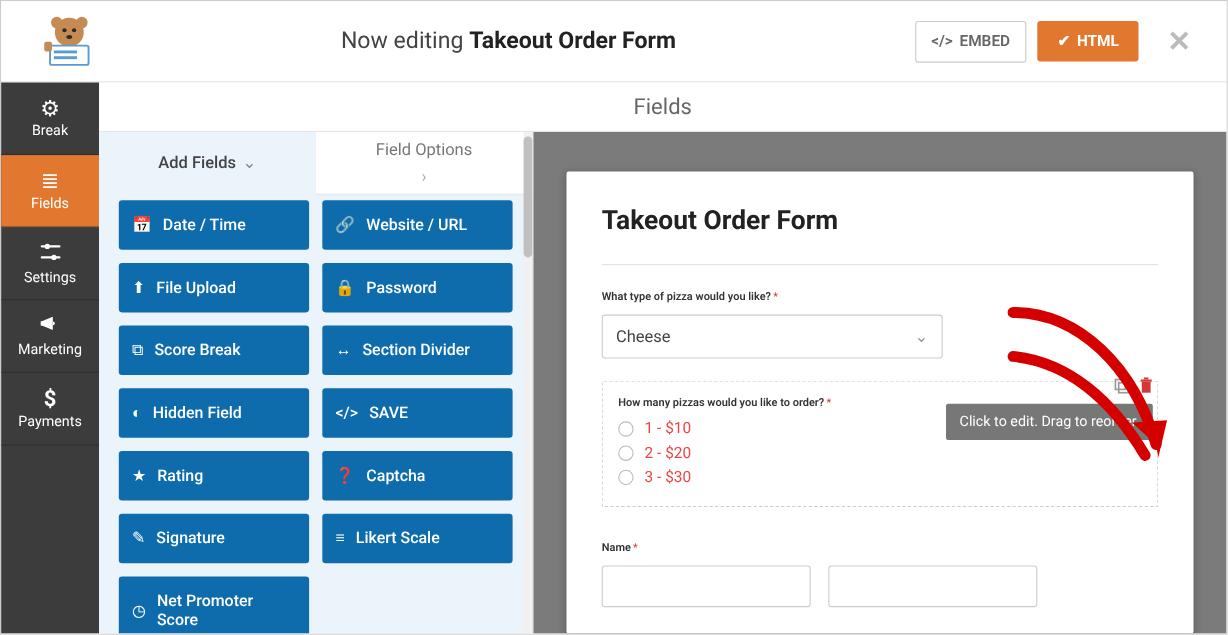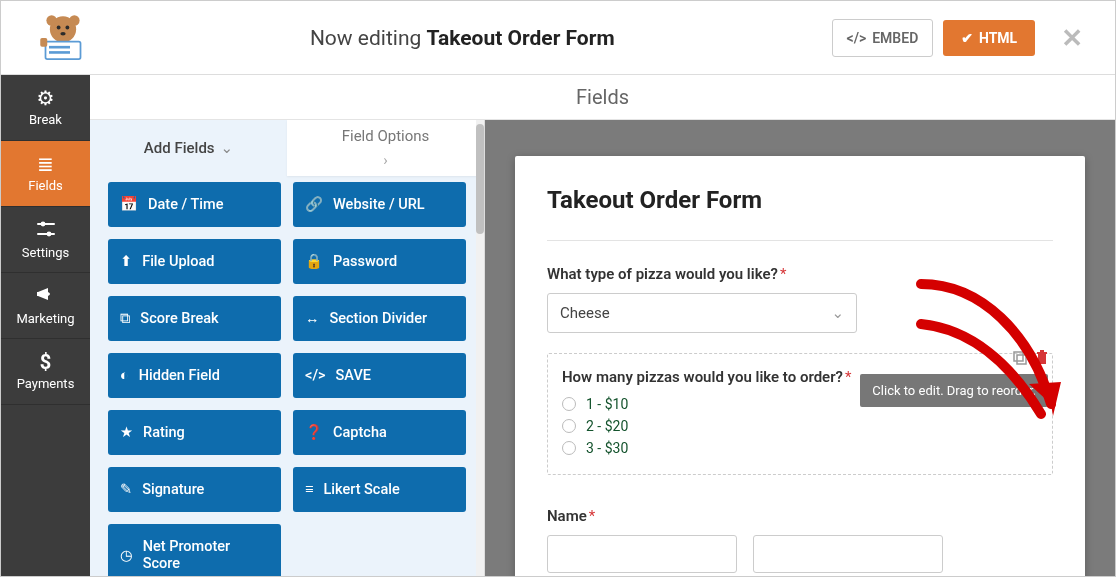--- a/index.html
+++ b/index.html
@@ -36,27 +36,27 @@
   .panel-fields { padding: 6px 18px 18px 18px; display:grid; grid-template-columns: 1fr 1fr; gap: 12px 12px; }
   .field-btn { background:#0e6cad; color:#fff; font-size:14.5px; padding: 14px 12px; border-radius:3px; display:flex; align-items:center; gap:10px; cursor:pointer; font-weight:500; }
   .panel-scroll { position:absolute; right:0; top:0; bottom:0; width:8px; background:#f1f1f1;}
   .panel-thumb { position:absolute; right:0; top:4px; width:8px; height:110px; background:#c0c0c0; border-radius:4px; }
 
   
   .preview-pane { flex:1; background:#7b7b7b; padding: 36px 30px; position:relative; }
   .canvas { background:#fff; border-radius:2px; padding: 30px 32px 20px 32px; box-shadow:0 2px 8px rgba(0,0,0,0.25); min-height: 420px; position:relative; }
   .form-title { font-size:24px; font-weight:700; color:#222; margin-bottom: 26px; }
   .hr { height:1px; background:#e3e3e3; margin: 6px 0 24px 0; }
-  .flabel { font-size:15px; font-weight:600; color:#333; margin-bottom:10px; }
+  .flabel { font-size:10px; font-weight:600; color:#333; margin-bottom:10px; }
   .req { color:#d63638; font-weight:400; margin-left:2px; }
   .select { width: 310px; height:40px; border:1px solid #ccc; border-radius:3px; display:flex; align-items:center; padding:15px 12px; color:#444; font-size:15px; justify-content:space-between; cursor:pointer;}
   .chev { color:#999; }
 
   .dashed-block { border:1px dashed #ccc; border-radius:2px; padding: 14px 14px 12px 14px; margin-top:20px; position:relative;}
-  .radio-row { display:flex; align-items:center; gap:10px; font-size:14px; color:#14532d; margin:6px 0; }
+  .radio-row { display:flex; align-items:center; gap:10px; font-size:14px; color:#ef4444; margin:6px 0; }
   .radio { width:14px; height:14px; border:1px solid #bbb; border-radius:50%; }
   .block-actions { position:absolute; top:-4px; right:2px; display:flex; gap:6px; align-items:center;}
   .act-ic { width:16px; height:16px; cursor:pointer; }
   .tooltip { position:absolute; top:20px; right:4px; background:#777; color:#fff; font-size:13px; padding:9px 12px; border-radius:2px; white-space:nowrap; }
 
   .name-row { margin-top:32px; }
   .name-inputs { display:flex; gap:16px; margin-top:10px;}
   .tinput { width:190px; height:38px; border:1px solid #ccc; border-radius:3px;}
 
   

